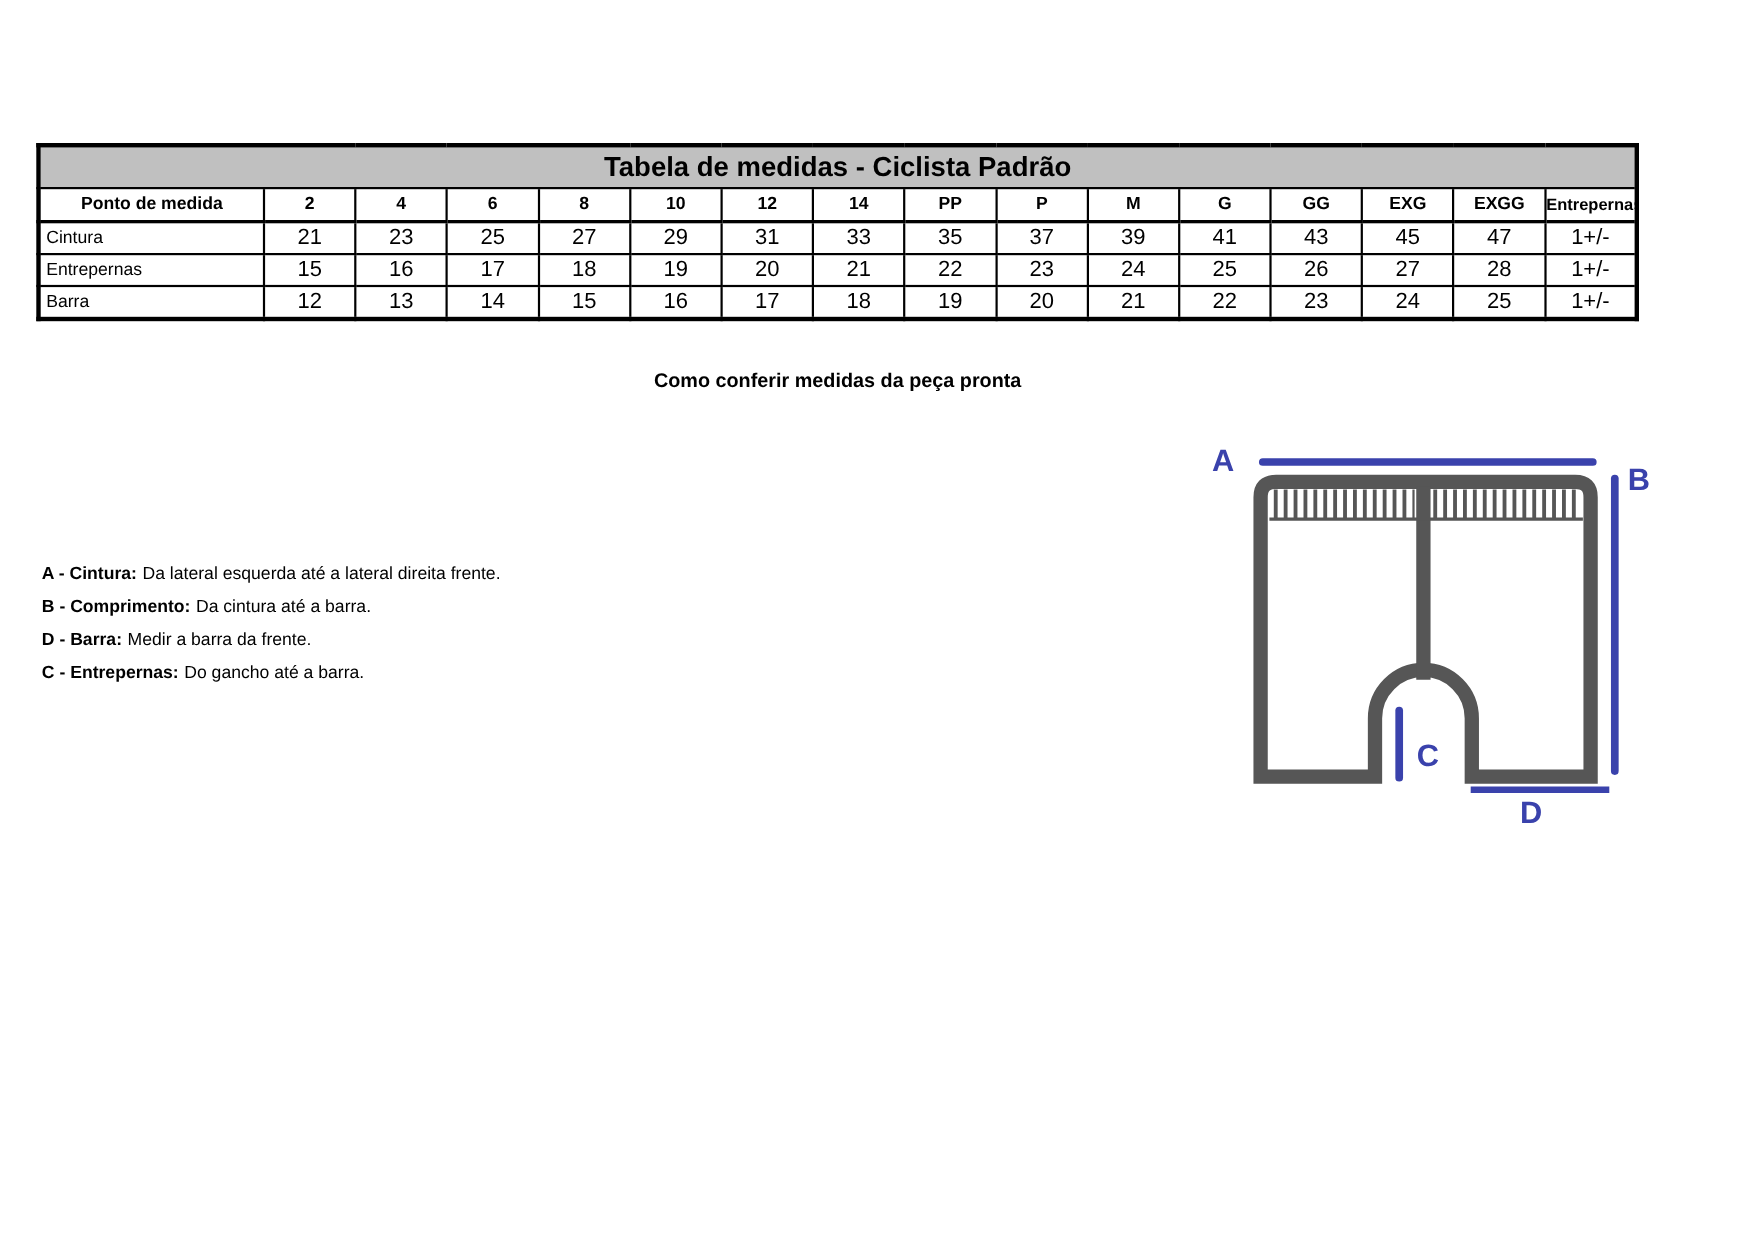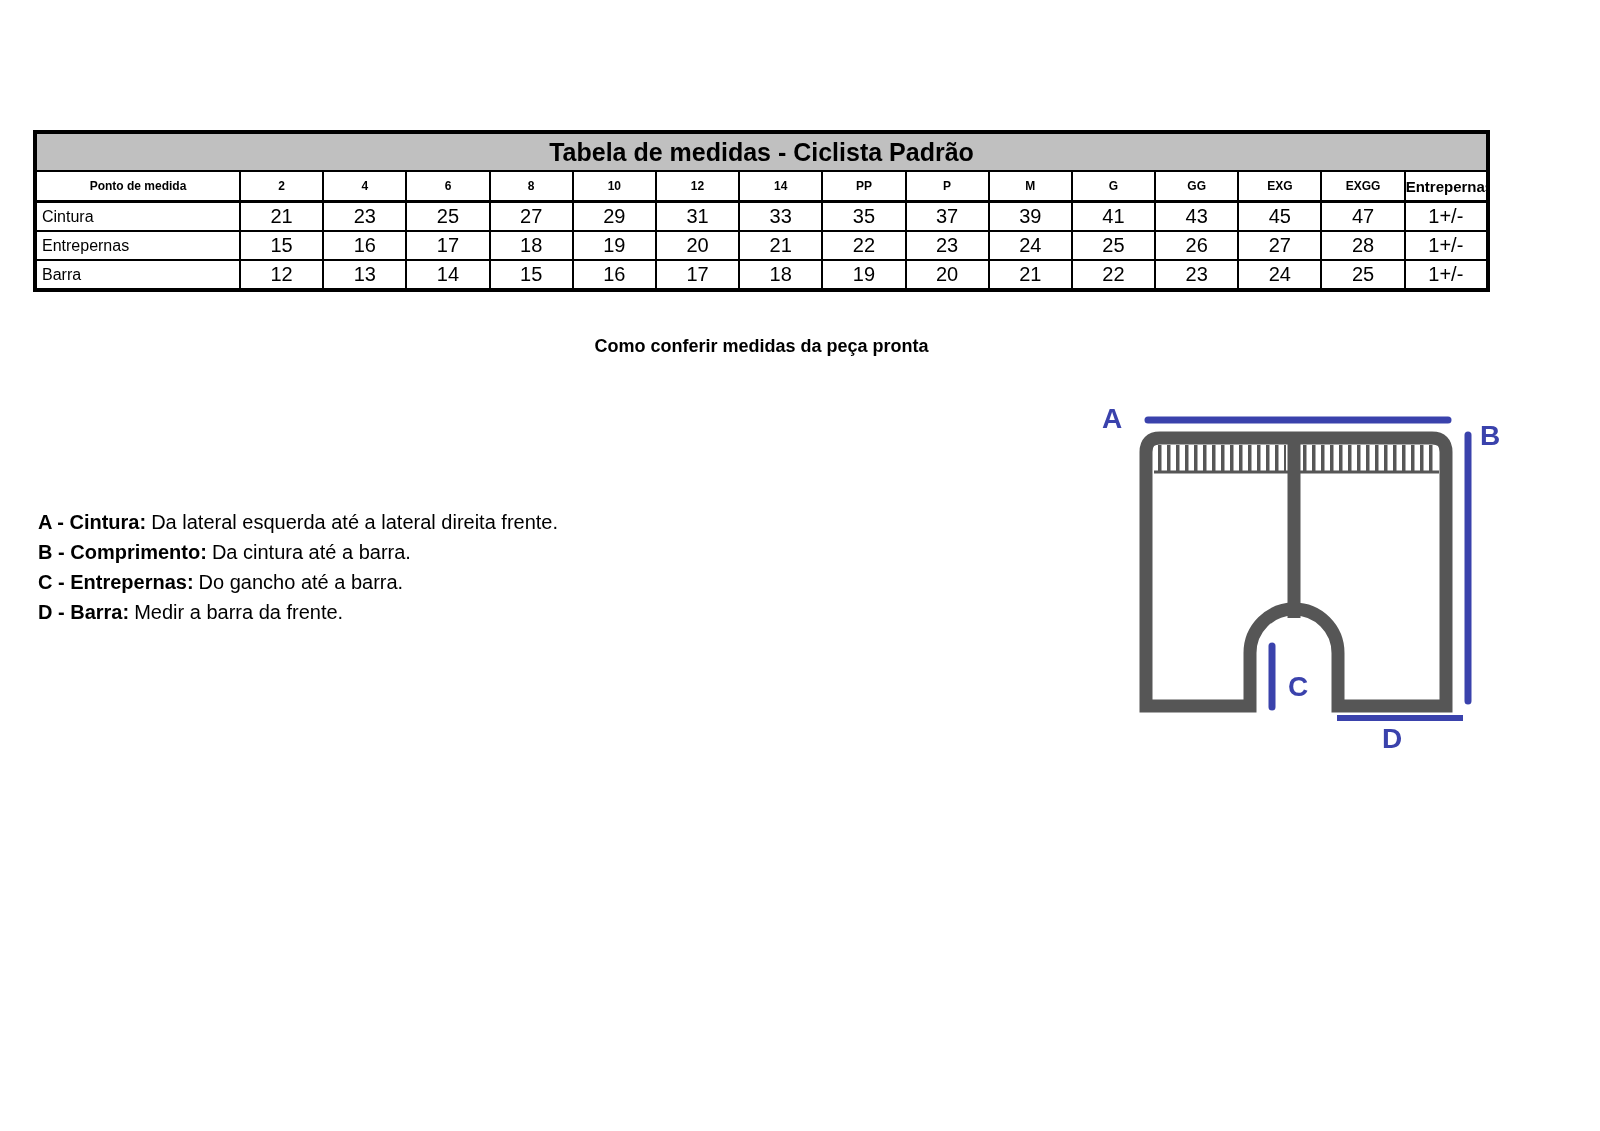--- a/index.html
+++ b/index.html
@@ -33,21 +33,21 @@
   }
   .title-cell{
     background:#c0c0c0;
     font-weight:bold;
     font-size:25px;
     height:36px;
     border-bottom:3px solid #000;
   }
   .header-row th{
     font-weight:bold;
-    font-size:12px;
+    font-size:16px;
     height:28px;
     border-bottom:3px solid #000;
   }
   .header-row th.small-head{
     font-size:15px;
   }
   .size-table tbody th.row-label{
     text-align:left;
     font-weight:normal;
     font-size:16px;
@@ -69,21 +69,21 @@
     text-align:center;
     font-size:18px;
     font-weight:bold;
   }
 
   
   .legend{
     position:absolute;
     left:38px;
     top:507px;
-    font-size:20px;
+    font-size:16px;
     line-height:30px;
   }
   .legend-line b{margin-right:5px;}
 
   
   .diagram{
     position:absolute;
     left:1080px;
     top:390px;
     width:430px;
@@ -193,22 +193,22 @@
         <td>1+/-</td>
       </tr>
     </tbody>
   </table>
 
   <h2 class="section-heading">Como conferir medidas da peça pronta</h2>
 
   <div class="legend">
     <div class="legend-line"><b>A - Cintura:</b><span>Da lateral esquerda até a lateral direita frente.</span></div>
     <div class="legend-line"><b>B - Comprimento:</b><span>Da cintura até a barra.</span></div>
+    <div class="legend-line"><b>D - Barra:</b><span>Medir a barra da frente.</span></div>
     <div class="legend-line"><b>C - Entrepernas:</b><span>Do gancho até a barra.</span></div>
-    <div class="legend-line"><b>D - Barra:</b><span>Medir a barra da frente.</span></div>
   </div>
 
   <div class="diagram">
     <svg width="430" height="385" viewBox="0 0 430 385" xmlns="http://www.w3.org/2000/svg">
 
       <path d="M 80,48 L 352,48 Q 366,48 366,62 L 366,316 L 258,316 L 258,263 A 44 44 0 0 0 170,263 L 170,316 L 66,316 L 66,62 Q 66,48 80,48 Z" fill="none" stroke="#565656" stroke-width="13"></path>
 
       <line x1="214" y1="52" x2="214" y2="228" stroke="#565656" stroke-width="13"></line>
 
       <path d="M 78,68 H 206" stroke="#565656" stroke-width="26" stroke-dasharray="3.5 5.5" fill="none"></path>

